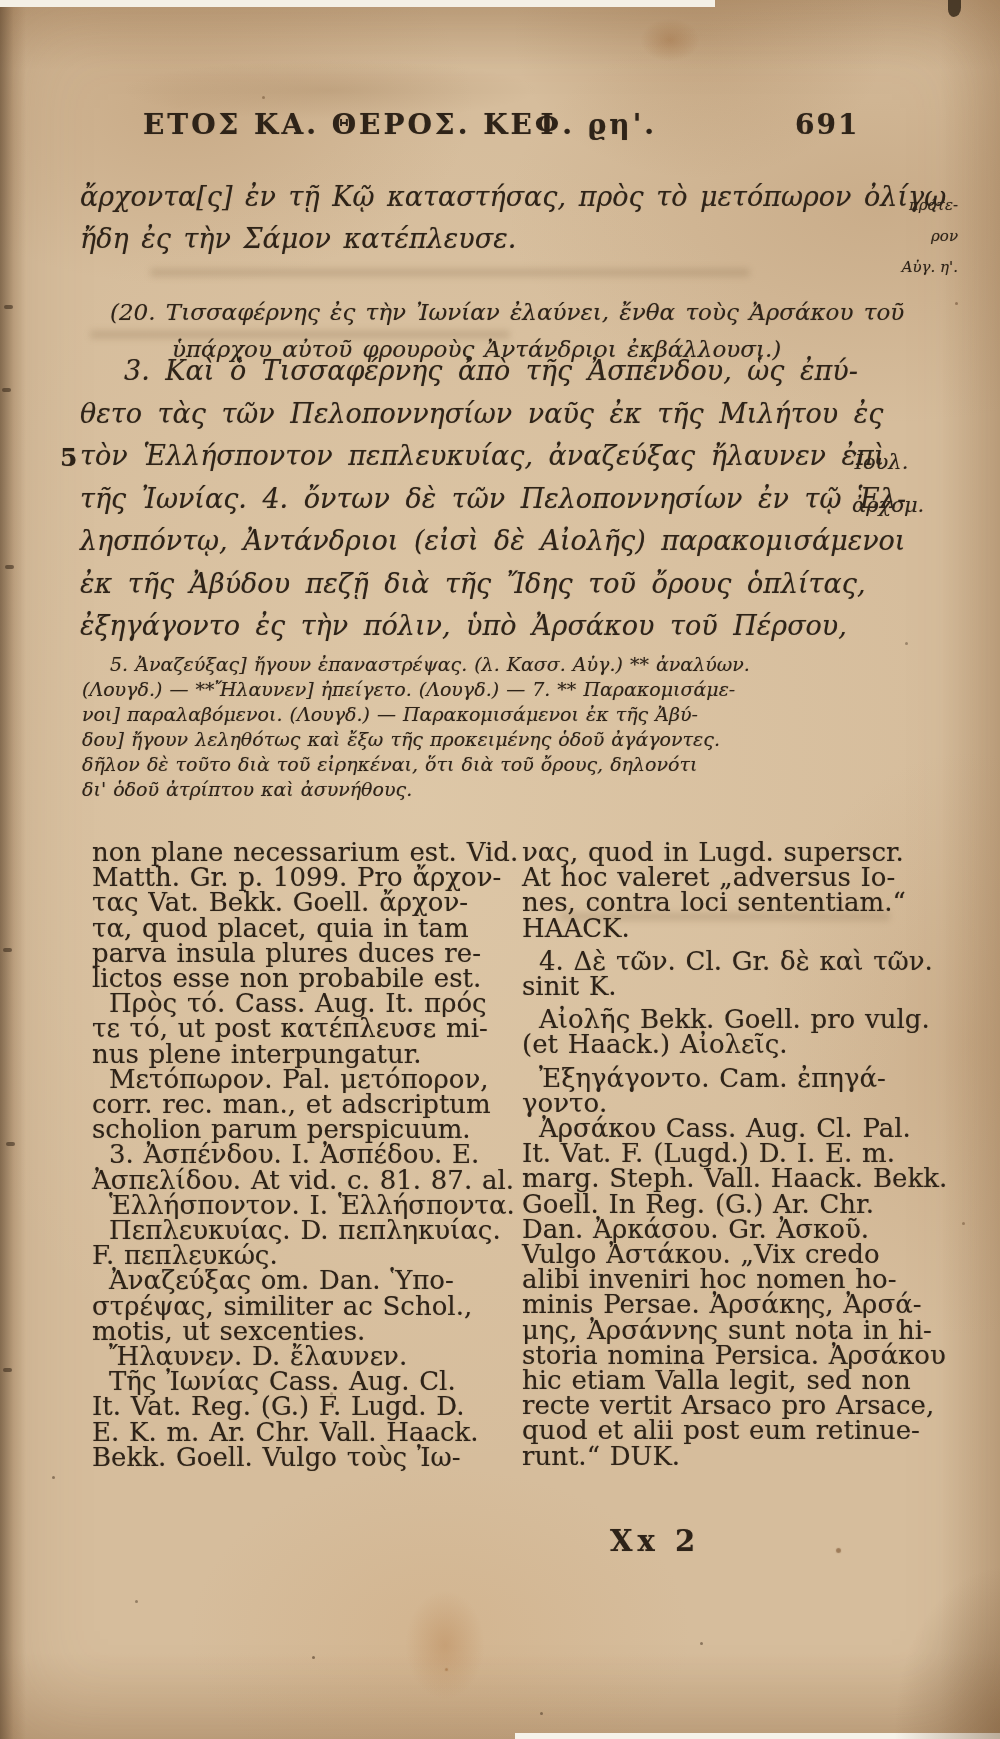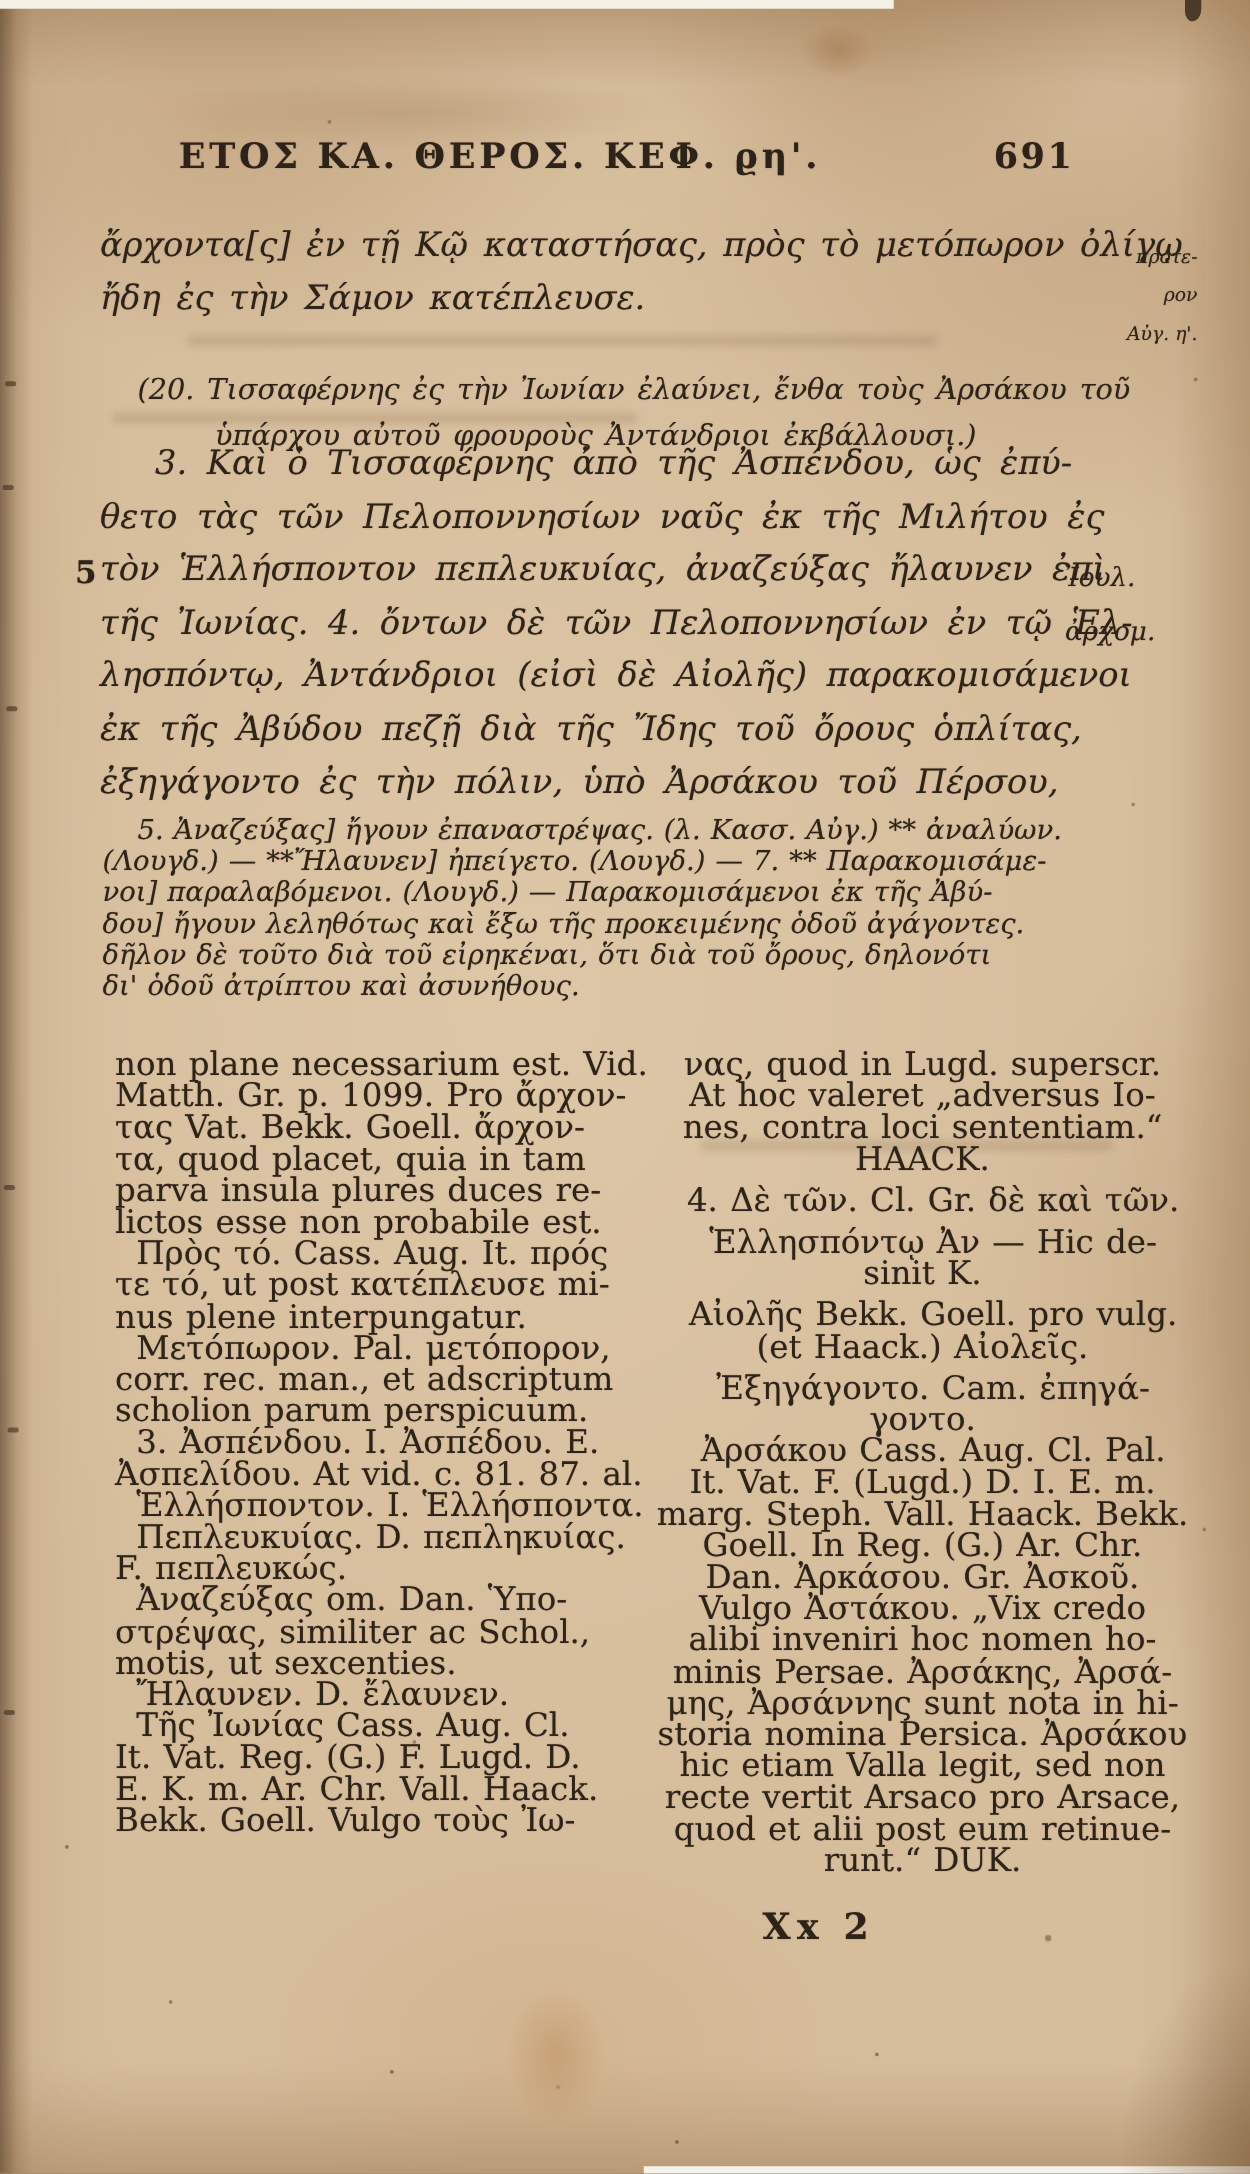--- a/index.html
+++ b/index.html
@@ -56,27 +56,27 @@
   .p1{position:absolute;top:176px;left:80px;width:800px;font-size:27px;line-height:42px;word-spacing:4px;white-space:nowrap;}
   .mtop{position:absolute;top:190px;left:842px;width:116px;text-align:right;
     font-size:15px;line-height:31px;font-style:italic;white-space:nowrap;}
   .summary{position:absolute;top:294px;left:110px;width:720px;font-size:23px;line-height:37px;word-spacing:3px;white-space:nowrap;}
   .summary .c{padding-left:62px;}
   .p3{position:absolute;top:350px;left:80px;width:880px;font-size:27px;line-height:42.5px;word-spacing:7px;}
   .p3 .line{position:relative;white-space:nowrap;}
   .p3 .line.ind1{padding-left:44px;}
   .lineno{position:absolute;left:-20px;top:2px;font-style:normal;font-size:25px;font-weight:bold;word-spacing:0;}
   .mnote{position:absolute;left:772px;top:6px;font-size:21px;word-spacing:0;white-space:nowrap;}
-  .scholia{position:absolute;top:652px;left:82px;width:870px;font-size:22px;line-height:25px;word-spacing:1px;}
+  .scholia{position:absolute;top:652px;left:82px;width:870px;font-size:19px;line-height:25px;word-spacing:1px;}
   .scholia .line{white-space:nowrap;}
   .scholia .ind1{padding-left:28px;}
 
   .commentary{position:absolute;top:840px;left:92px;width:862px;display:flex;}
   .col{width:418px;font-size:26px;line-height:25.2px;word-spacing:1.5px;}
-  .col.right{width:432px;margin-left:12px;text-align:center;}
+  .col.right{width:432px;margin-left:12px;}
   .cline{white-space:nowrap;}
   .cline.ind{padding-left:17px;}
   .cline.gap{margin-top:8px;}
 
   .signature{position:absolute;top:1488px;left:610px;font-size:29px;font-weight:bold;letter-spacing:5px;white-space:nowrap;margin-top:36px;}
 </style>
 </head>
 <body>
 
 <div class="page">
@@ -179,21 +179,20 @@
       <div class="cline">It. Vat. Reg. (G.) F. Lugd. D.</div>
       <div class="cline">E. K. m. Ar. Chr. Vall. Haack.</div>
       <div class="cline">Bekk. Goell. Vulgo τοὺς Ἰω-</div>
     </div>
     <div class="col right">
       <div class="cline">νας, quod in Lugd. superscr.</div>
       <div class="cline">At hoc valeret „adversus Io-</div>
       <div class="cline">nes, contra loci sententiam.“</div>
       <div class="cline">HAACK.</div>
       <div class="cline ind gap">4. Δὲ τῶν. Cl. Gr. δὲ καὶ τῶν.</div>
-      <div class="cline ind gap">Ἑλλησπόντῳ Ἀν — Hic de-</div>
       <div class="cline">sinit K.</div>
       <div class="cline ind gap">Αἰολῆς Bekk. Goell. pro vulg.</div>
       <div class="cline">(et Haack.) Αἰολεῖς.</div>
       <div class="cline ind gap">Ἐξηγάγοντο. Cam. ἐπηγά-</div>
       <div class="cline">γοντο.</div>
       <div class="cline ind">Ἀρσάκου Cass. Aug. Cl. Pal.</div>
       <div class="cline">It. Vat. F. (Lugd.) D. I. E. m.</div>
       <div class="cline">marg. Steph. Vall. Haack. Bekk.</div>
       <div class="cline">Goell. In Reg. (G.) Ar. Chr.</div>
       <div class="cline">Dan. Ἀρκάσου. Gr. Ἀσκοῦ.</div>

